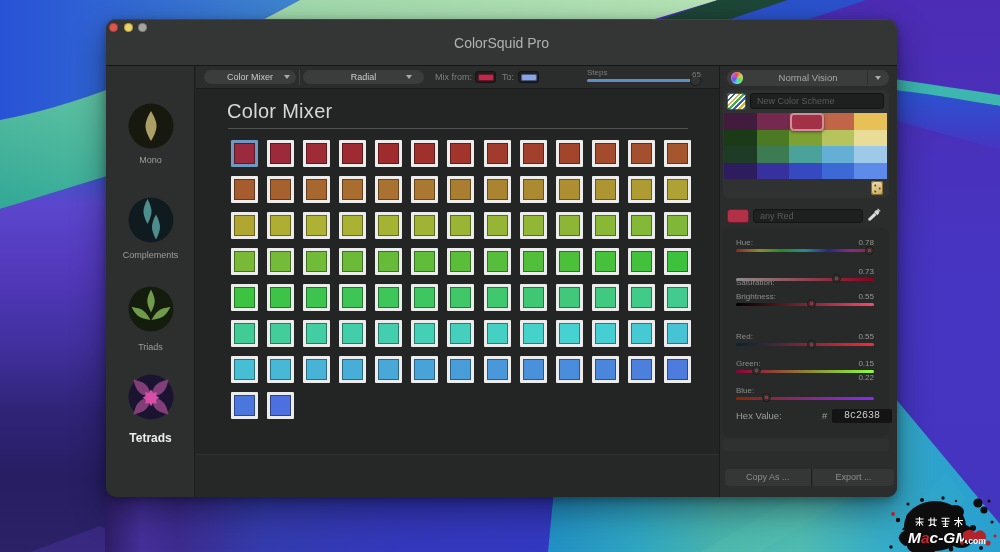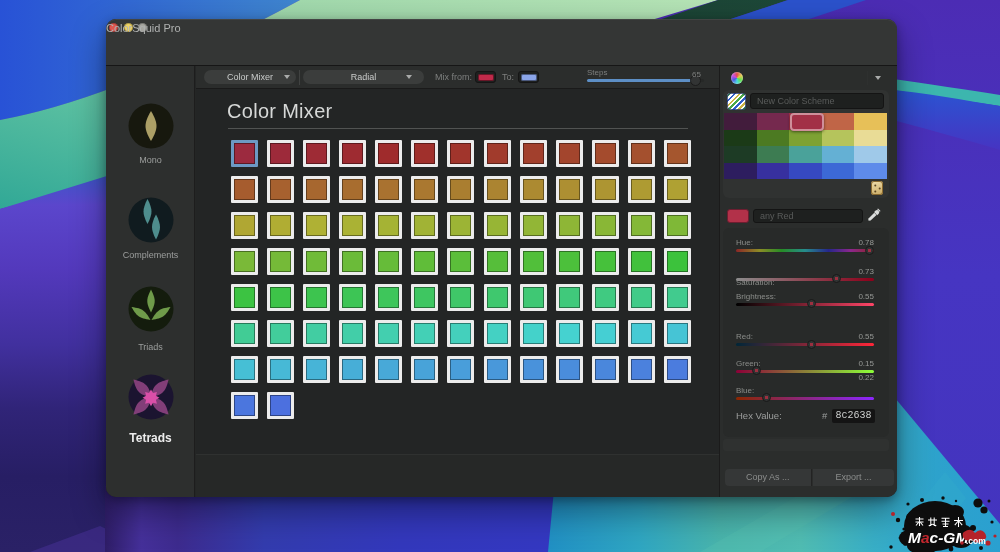--- a/index.html
+++ b/index.html
@@ -3,21 +3,21 @@
 <style>
 * { margin:0; padding:0; box-sizing:border-box; }
 html,body { width:1000px; height:552px; overflow:hidden; font-family:"Liberation Sans",sans-serif; }
 #stage { position:relative; width:1000px; height:552px; overflow:hidden; background:#4636bc; }
 #win { position:absolute; left:106px; top:19px; width:791px; height:478px; background:#242625;
   border-radius:10px; box-shadow:0 14px 34px rgba(0,0,12,.42), 0 3px 10px rgba(0,0,10,.3); }
 #hdr { position:absolute; left:0; top:0; width:791px; height:47px; background:#343635;
   border-radius:10px 10px 0 0; border-bottom:1px solid #161616;
   box-shadow:inset 0 1px 0 rgba(255,255,255,.07); }
 .tl { position:absolute; top:4px; width:9px; height:9px; border-radius:50%; }
-#title { position:absolute; top:3px; left:0; width:100%; font-size:11px; color:#b0b2b1; }
+#title { position:absolute; top:16px; left:0; width:100%; text-align:center; font-size:14px; color:#b0b2b1; }
 #sidebar { position:absolute; left:0; top:47px; width:89px; height:431px; background:#2d2f2e;
   border-right:1px solid #1d1d1d; border-radius:0 0 0 10px; }
 #main { position:absolute; left:90px; top:47px; width:523px; height:431px; background:#232525; }
 #tstrip { position:absolute; left:90px; top:47px; width:523px; height:23px; background:#2b2d2c; border-bottom:1px solid #1a1a1a; }
 #mfooter { position:absolute; left:90px; top:434.5px; width:523px; height:43.5px; background:#262827; border-top:1px solid #2f3130; }
 #panel { position:absolute; left:613px; top:47px; width:178px; height:431px; background:#2b2d2c;
   border-left:1px solid #1b1b1b; border-radius:0 0 10px 0; }
 .pill { position:absolute; height:14px; background:#3b3d3c; border-radius:7px; font-size:9px; color:#c9cbca;
   text-align:center; line-height:14px; }
 .tri { position:absolute; width:0; height:0; border-left:3.5px solid transparent; border-right:3.5px solid transparent; border-top:4.5px solid #a9abaa; }
@@ -262,20 +262,21 @@
 <div class="sq" style="left:341.3px;top:336.5px;border:3px solid #ececec;background:#499eda"></div>
 <div class="sq" style="left:377.5px;top:336.5px;border:3px solid #ececec;background:#4998da"></div>
 <div class="sq" style="left:413.6px;top:336.5px;border:3px solid #ececec;background:#4992db"></div>
 <div class="sq" style="left:449.8px;top:336.5px;border:3px solid #ececec;background:#4a8ddc"></div>
 <div class="sq" style="left:485.9px;top:336.5px;border:3px solid #ececec;background:#4a87dc"></div>
 <div class="sq" style="left:522.0px;top:336.5px;border:3px solid #ececec;background:#4b81dd"></div>
 <div class="sq" style="left:558.2px;top:336.5px;border:3px solid #ececec;background:#4b7cde"></div>
 <div class="sq" style="left:124.5px;top:372.5px;border:3px solid #ececec;background:#4b76de"></div>
 <div class="sq" style="left:160.6px;top:372.5px;border:3px solid #ececec;background:#4c70df"></div>
 
+<div class="pill" style="left:621px;top:51px;width:162px;height:16px;line-height:16px;border-radius:8px;font-size:9.5px;color:#a5a7a6">Normal Vision</div>
 <div style="position:absolute;left:625px;top:53px;width:12px;height:12px;border-radius:50%;background:conic-gradient(#e24b4b,#e2c84b,#5be24b,#4bdbe2,#4b5be2,#c84be2,#e24b4b);box-shadow:inset 0 0 2px rgba(255,255,255,.7)"></div>
 <div style="position:absolute;left:761px;top:52px;width:1px;height:14px;background:#2e302f"></div>
 <div class="tri" style="left:769px;top:57px"></div>
 
 <div style="position:absolute;left:617px;top:71px;width:166px;height:108px;background:#303231;border-radius:6px"></div>
 <div style="position:absolute;left:621px;top:74px;width:19px;height:17px;border-radius:4px;background:repeating-linear-gradient(135deg,#ffffff 0 1.5px,#4aa848 1.5px 3.5px,#ffffff 3.5px 5px,#3060cc 5px 7px,#ffffff 7px 8.5px,#ccb440 8.5px 10.5px);box-shadow:inset 0 0 0 1px rgba(30,50,110,.75)"></div>
 <div class="inp" style="left:644px;top:74px;width:134px;height:16px;line-height:14px">New Color Scheme</div>
 <div style="position:absolute;left:618.0px;top:94.0px;width:32.6px;height:16.5px;background:#421c3c"></div>
 <div style="position:absolute;left:650.6px;top:94.0px;width:32.6px;height:16.5px;background:#75294e"></div>
 <div style="position:absolute;left:683.2px;top:94.0px;width:32.6px;height:16.5px;background:#a23046"></div>
@@ -332,21 +333,21 @@
 <div class="slbl" style="left:630px;top:339.5px">Green:</div>
 <div class="sval" style="top:339.5px">0.15</div>
 <div class="strack" style="left:630px;top:350.5px;width:138px;background:linear-gradient(to right,#8c0038,#8cff38)"></div>
 <div class="sthumb" style="left:646.2px;top:347.0px"></div>
 <div class="slbl" style="left:630px;top:366.5px">Blue:</div>
 <div class="sval" style="top:354px">0.22</div>
 <div class="strack" style="left:630px;top:377.5px;width:138px;background:linear-gradient(to right,#8c2600,#8c26ff)"></div>
 <div class="sthumb" style="left:655.9px;top:374.0px"></div>
 <div style="position:absolute;left:630px;top:391px;font-size:9.5px;color:#9c9e9d">Hex Value:</div>
 <div style="position:absolute;left:716px;top:391px;font-size:9.5px;color:#9c9e9d">#</div>
-<div style="position:absolute;left:726px;top:389.5px;width:43px;height:14px;background:#141414;border-radius:2px;font-family:'Liberation Mono',monospace;font-size:10px;color:#cdcfce;text-align:center;line-height:14px">8c2638</div>
+<div style="position:absolute;left:726px;top:389.5px;width:60px;height:14px;background:#141414;border-radius:2px;font-family:'Liberation Mono',monospace;font-size:10px;color:#cdcfce;text-align:center;line-height:14px">8c2638</div>
 <div style="position:absolute;left:617px;top:420px;width:166px;height:12px;background:#2f3130;border-radius:3px"></div>
 <div class="btn" style="left:618.5px;width:87.5px;border-radius:4px 0 0 4px;border-right:1px solid #232323">Copy As ...</div>
 <div class="btn" style="left:707px;width:81px;border-radius:0 4px 4px 0">Export ...</div>
 </div>
 
 <svg width="145" height="60" viewBox="0 0 145 60" style="position:absolute;left:855px;top:492px">
 <g fill="#0d0d0d">
 <ellipse cx="80" cy="34" rx="31" ry="25"></ellipse>
 <ellipse cx="62" cy="26" rx="11" ry="8"></ellipse>
 <ellipse cx="100" cy="20" rx="9" ry="7"></ellipse>

